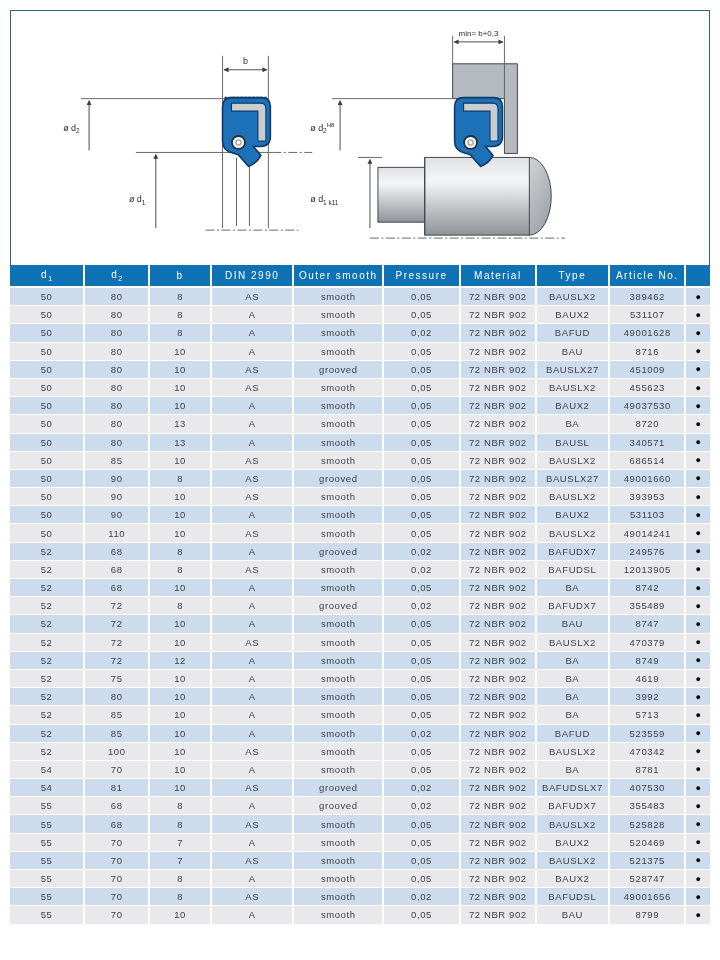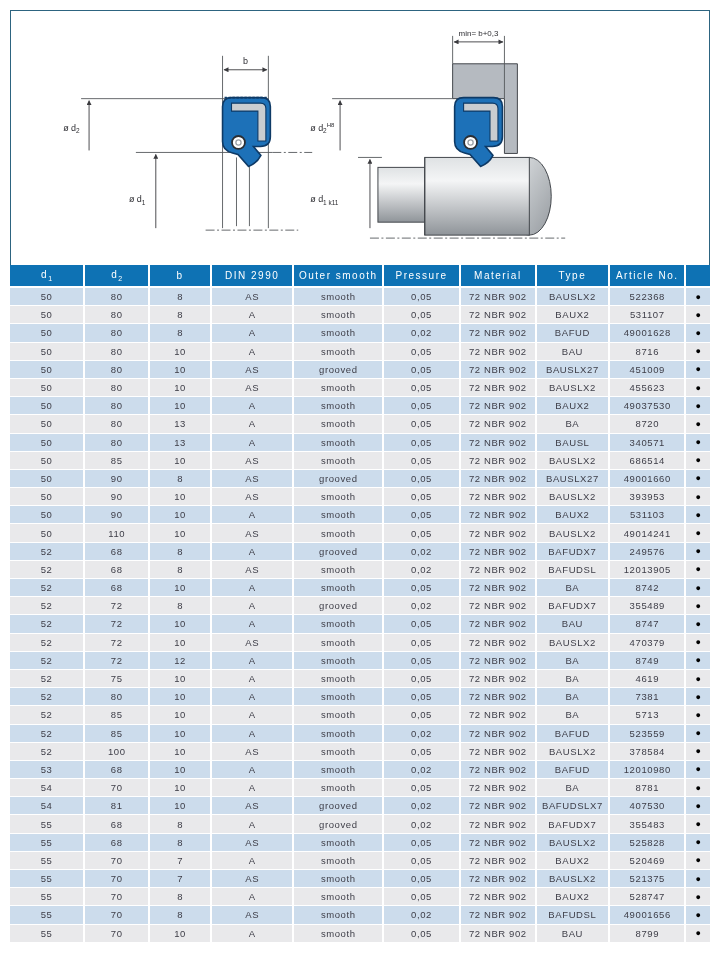--- a/index.html
+++ b/index.html
@@ -162,21 +162,21 @@
   <tbody>
       <tr class="odd">
         <td>50</td>
         <td>80</td>
         <td>8</td>
         <td>AS</td>
         <td>smooth</td>
         <td>0,05</td>
         <td>72 NBR 902</td>
         <td>BAUSLX2</td>
-        <td>522368</td>
+        <td>389462</td>
         <td class="bullet">●</td>
       </tr>
       <tr class="even">
         <td>50</td>
         <td>80</td>
         <td>8</td>
         <td>A</td>
         <td>smooth</td>
         <td>0,05</td>
         <td>72 NBR 902</td>
@@ -426,21 +426,21 @@
       </tr>
       <tr class="odd">
         <td>52</td>
         <td>80</td>
         <td>10</td>
         <td>A</td>
         <td>smooth</td>
         <td>0,05</td>
         <td>72 NBR 902</td>
         <td>BA</td>
-        <td>7381</td>
+        <td>3992</td>
         <td class="bullet">●</td>
       </tr>
       <tr class="even">
         <td>52</td>
         <td>85</td>
         <td>10</td>
         <td>A</td>
         <td>smooth</td>
         <td>0,05</td>
         <td>72 NBR 902</td>
@@ -462,33 +462,21 @@
       </tr>
       <tr class="even">
         <td>52</td>
         <td>100</td>
         <td>10</td>
         <td>AS</td>
         <td>smooth</td>
         <td>0,05</td>
         <td>72 NBR 902</td>
         <td>BAUSLX2</td>
-        <td>378584</td>
-        <td class="bullet">●</td>
-      </tr>
-      <tr class="odd">
-        <td>53</td>
-        <td>68</td>
-        <td>10</td>
-        <td>A</td>
-        <td>smooth</td>
-        <td>0,02</td>
-        <td>72 NBR 902</td>
-        <td>BAFUD</td>
-        <td>12010980</td>
+        <td>470342</td>
         <td class="bullet">●</td>
       </tr>
       <tr class="even">
         <td>54</td>
         <td>70</td>
         <td>10</td>
         <td>A</td>
         <td>smooth</td>
         <td>0,05</td>
         <td>72 NBR 902</td>

